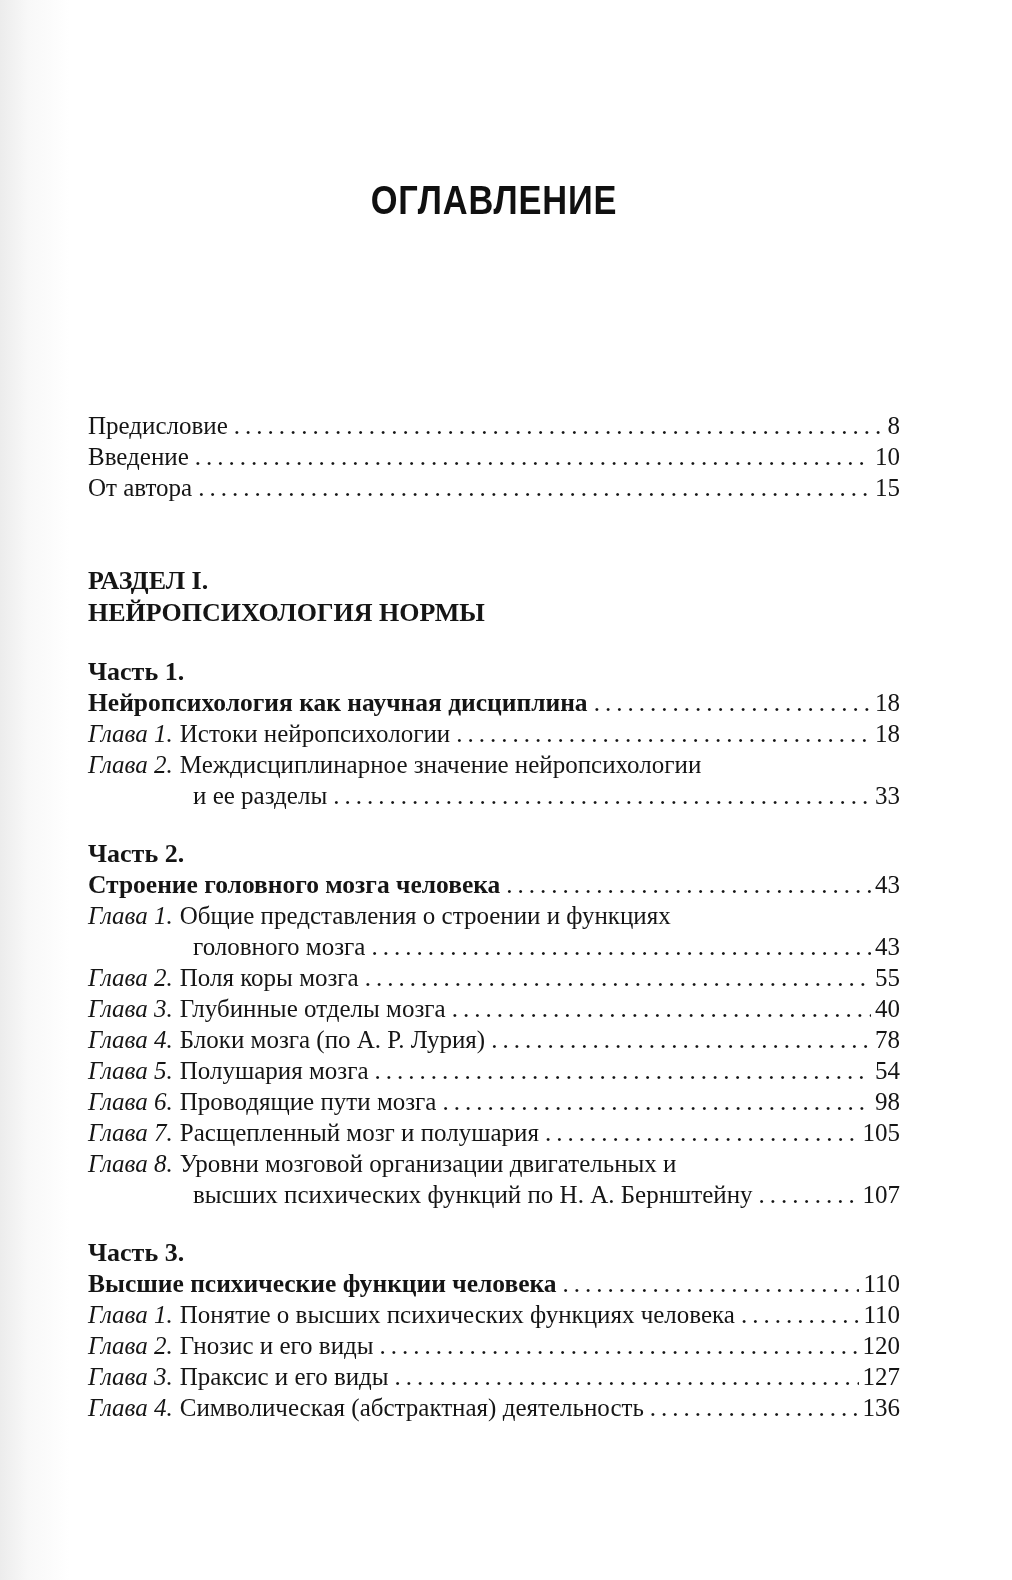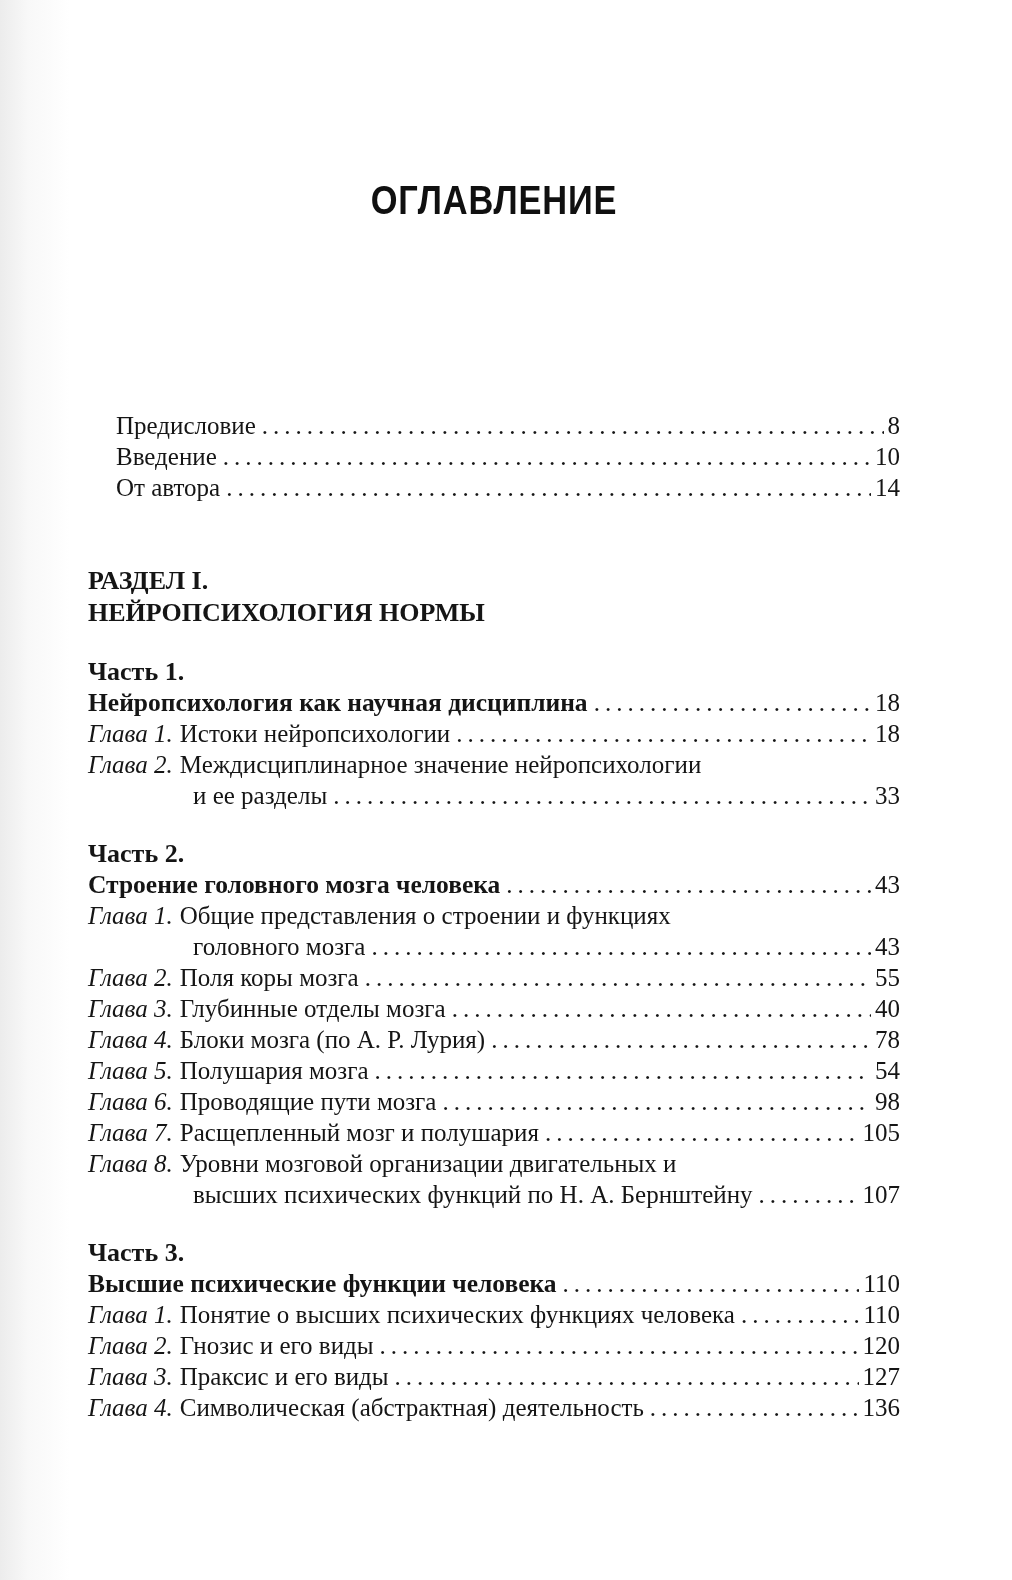--- a/index.html
+++ b/index.html
@@ -24,21 +24,21 @@
     margin:176px 0 0 0;
     text-align:center;
     font-family:"Liberation Sans","DejaVu Sans",sans-serif;
     font-weight:bold;
     font-size:40px;line-height:48px;
     letter-spacing:1px;
     transform:scaleX(.86);
     transform-origin:50% 50%;
     color:#101010;
   }
-  .front{margin-top:186px;margin-left:28px;}
+  .front{margin-top:186px;}
   .row{
     display:flex;align-items:baseline;
     line-height:31px;font-size:25px;white-space:nowrap;
   }
   .txt{flex:0 0 auto;}
   .num{flex:0 0 auto;font-style:italic;margin-right:.28em;}
   .dots{
     flex:1 1 auto;min-width:10px;overflow:hidden;
     margin:0 4px 0 6px;
   }
@@ -71,21 +71,21 @@
       <span class="pg">8</span>
     </div>
     <div class="row">
       <span class="txt">Введение</span>
       <span class="dots"></span>
       <span class="pg">10</span>
     </div>
     <div class="row">
       <span class="txt">От автора</span>
       <span class="dots"></span>
-      <span class="pg">14</span>
+      <span class="pg">15</span>
     </div>
   </div>
 
   <div class="section-head">
     <div>РАЗДЕЛ I.</div>
     <div>НЕЙРОПСИХОЛОГИЯ НОРМЫ</div>
   </div>
 
   <div class="part">
     <div class="row part-label">

